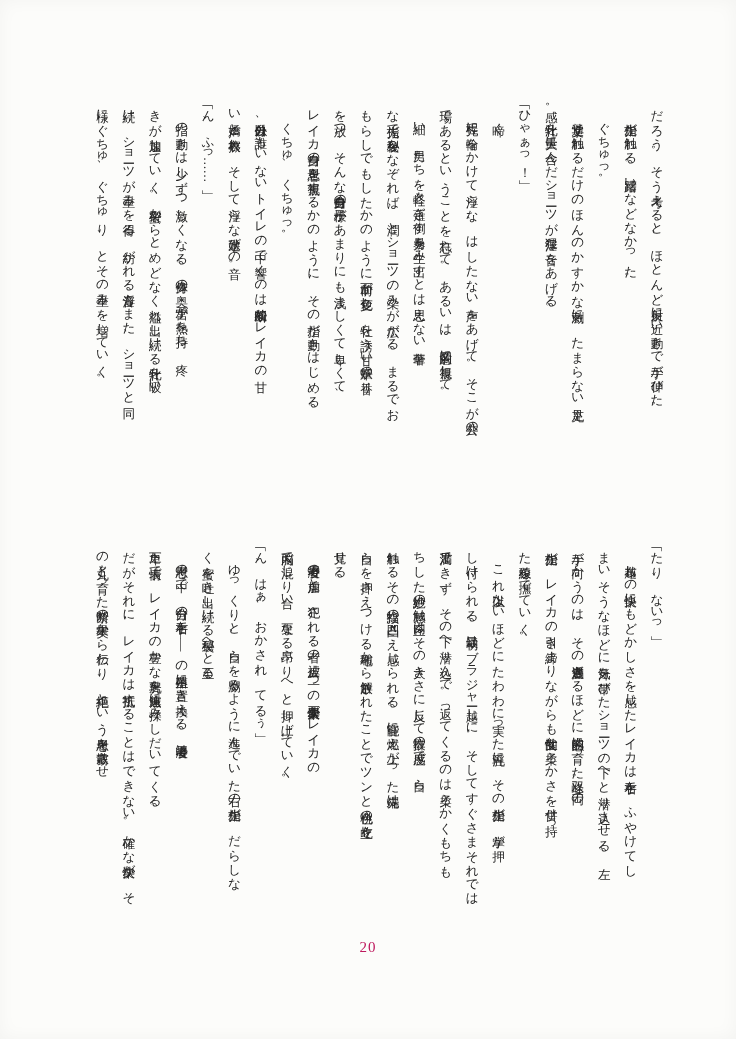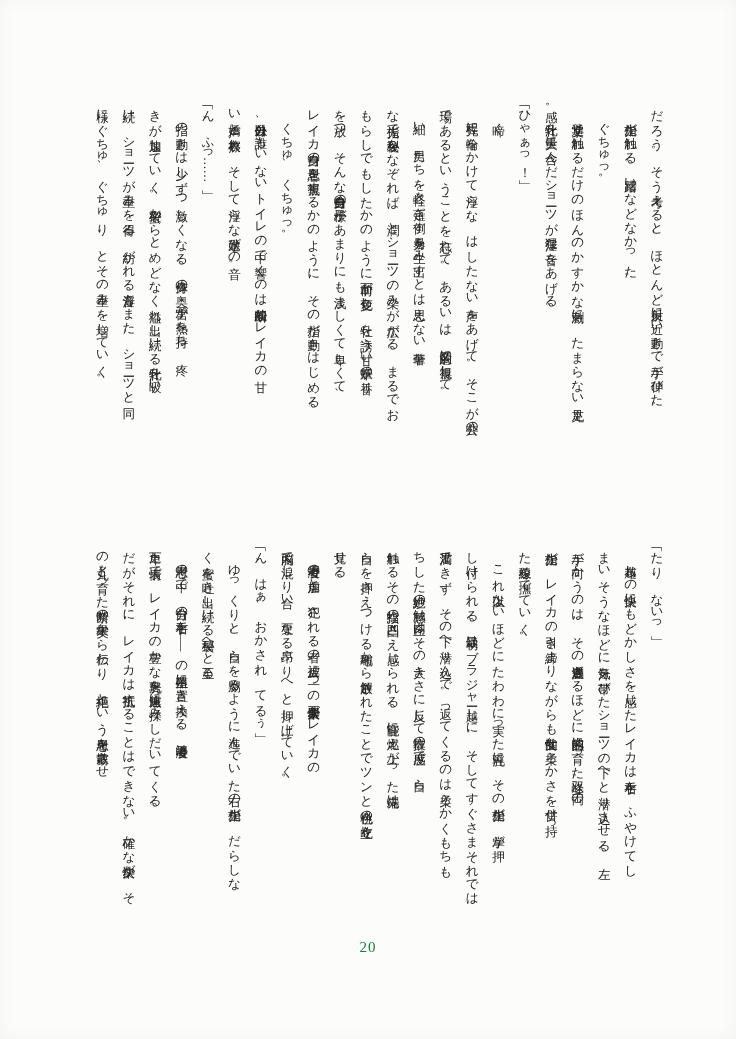--- a/index.html
+++ b/index.html
@@ -38,21 +38,21 @@
     text-indent: 1em;
   }
   .page-number {
     position: absolute;
     top: 939px;
     left: 0;
     width: 736px;
     text-align: center;
     font-size: 15px;
     letter-spacing: 1px;
-    color: #15803d;
+    color: #be185d;
   }
 </style>
 </head>
 <body>
 
 <div class="page">
 
   <section class="vblock vblock-upper">
       <div class="line">だろう。そう考えると、ほとんど反射に近い動きで手が伸びた。</div>
       <div class="line indent">指先が触れる。躊躇いなどなかった。</div>

